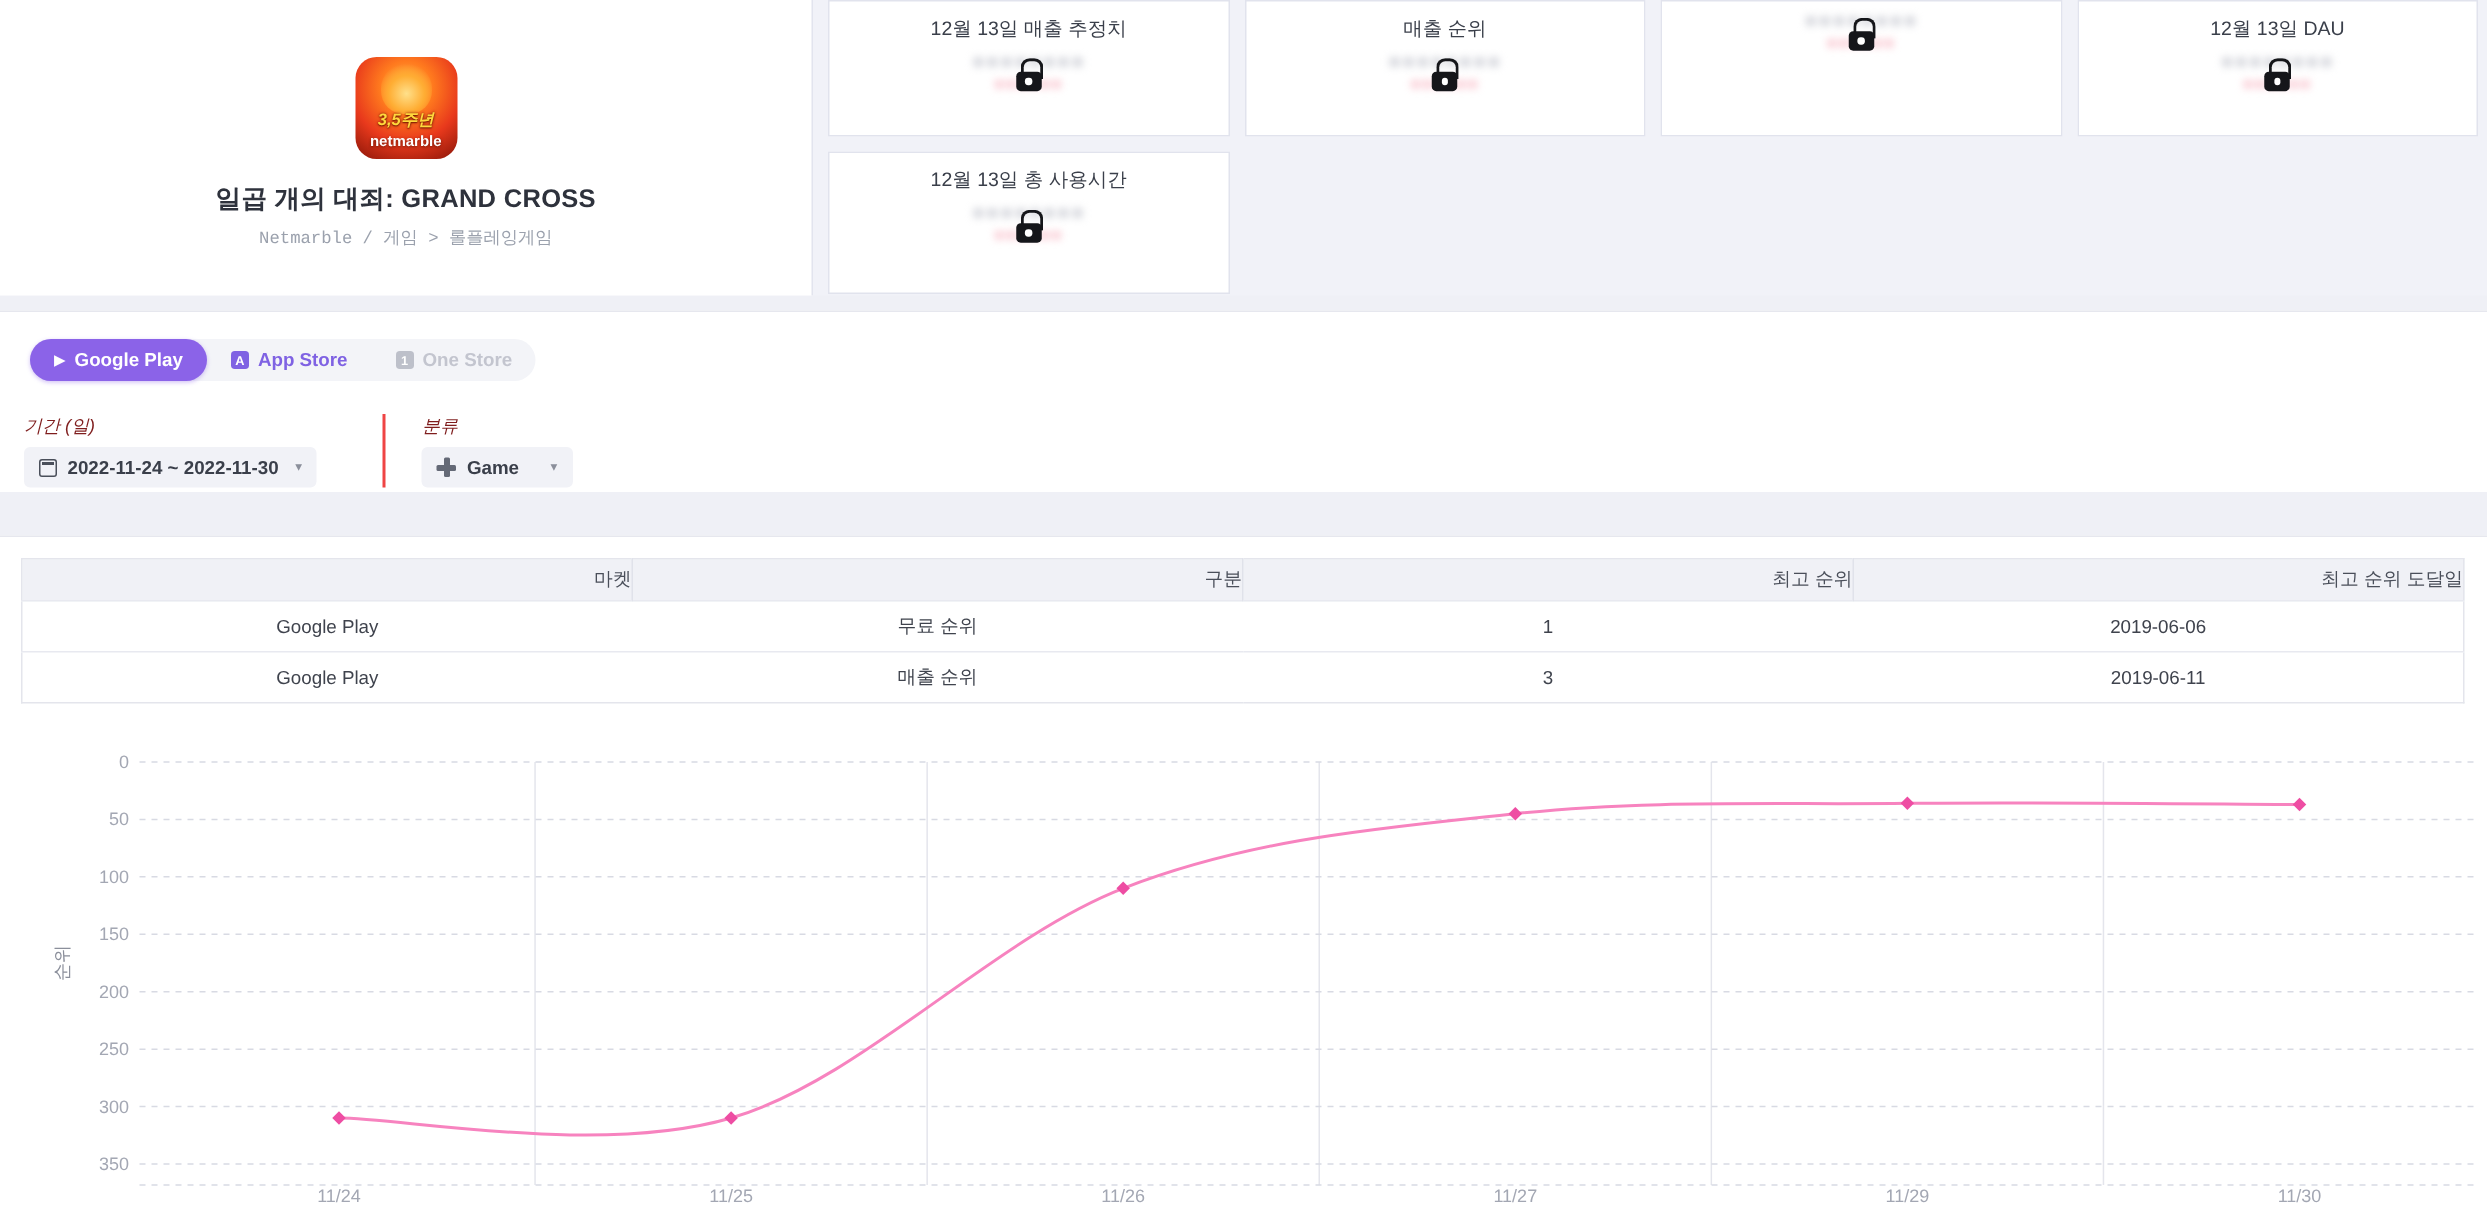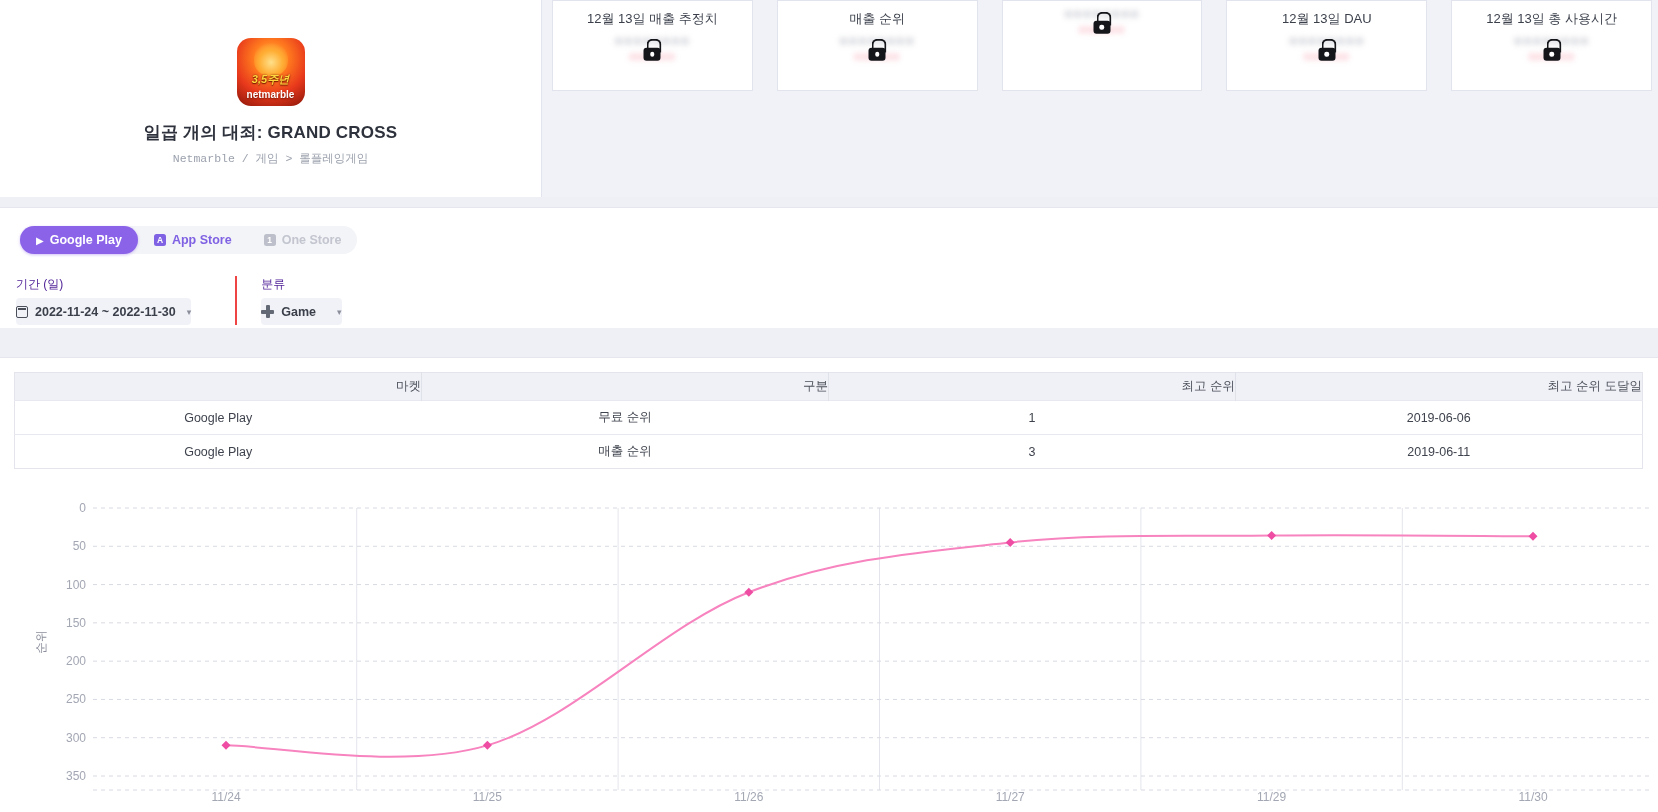--- a/index.html
+++ b/index.html
@@ -15,22 +15,22 @@
   .app-icon .flame { position:absolute; top:4px; left:50%; transform:translateX(-50%);
     width:34px; height:34px; border-radius:50% 50% 45% 45%;
     background:radial-gradient(circle at 50% 60%, #ffe08a 0%, #ffad33 45%, rgba(255,90,20,0) 75%); }
   .badge-anniv { position:absolute; left:0; right:0; top:34px; font-size:11px; font-weight:bold; font-style:italic;
     color:#ffd83d; text-shadow:0 1px 1px #7a1a00, 0 0 2px #7a1a00; }
   .badge-brand { position:absolute; left:0; right:0; bottom:6px; font-size:10px; font-weight:bold;
     color:#fff; text-shadow:0 1px 2px rgba(90,20,0,.8); }
   .app-title { margin-top:15px; font-size:17px; font-weight:bold; color:#2e323c; letter-spacing:.2px; }
   .app-breadcrumb { margin-top:7px; font-size:11.5px; color:#9ba1ad;font-family:Liberation Mono, monospace; }
 
-  .stat-grid { flex:1; display:grid; grid-template-columns:repeat(5,1fr); grid-template-rows:91px 95px;
-    gap:24px; padding:0 6px 0 10px; }
+  .stat-grid { flex:1; display:grid; grid-template-columns:repeat(4,1fr); grid-template-rows:91px 95px;
+    gap:10px; padding:0 6px 0 10px; }
   .stat-card { background:#fff; border:1px solid #e1e3ed; position:relative; }
   .sc-title { margin-top:9px; text-align:center; font-size:13px; color:#3a3f4a; font-weight:500; }
   .sc-mask { position:relative; margin-top:3px; text-align:center; }
   .sc-value { font-size:14px; line-height:18px; color:#c2c4cd; filter:blur(3px); letter-spacing:1px; }
   .sc-change { font-size:11px; line-height:15px; color:#f6a2b2; filter:blur(3px); letter-spacing:1px; }
   .lock { position:absolute; left:50%; top:50%; transform:translate(-50%,-42%); width:17px; height:22px; z-index:2; }
   .lock::before { content:""; position:absolute; top:0; left:3px; width:11px; height:12px;
     border:2.5px solid #15161a; border-bottom:none; border-radius:6px 6px 0 0; }
   .lock b { position:absolute; bottom:0; left:0; width:17px; height:13px; background:#15161a; border-radius:3px; }
   .lock i { position:absolute; bottom:4px; left:50%; transform:translateX(-50%); width:4.5px; height:4.5px;
@@ -51,23 +51,23 @@
   .tab.muted { color:#c3c5cf; font-weight:bold; }
   .play-icon { font-size:10px; }
   .sq-icon { width:12px; height:12px; border-radius:2.5px; color:#fff; font-size:8.5px; font-weight:bold;
     display:flex; align-items:center; justify-content:center; }
   .sq-icon.purple-bg { background:#7f62e3; }
   .sq-icon.gray-bg { background:#bdc0ca; }
 
   .filters { display:flex; margin-top:22px; }
   .filter-group { padding-right:24px; }
   .filter-group + .filter-group { border-left:2px solid #ef4444; padding-left:24px;margin-left:20px; }
-  .filter-label { font-size:12px; color:#4c1d95; }
+  .filter-label { font-size:12px; color:#7f1d1d;font-style:italic; }
   .dropdown { margin-top:5px; height:27px; background:#f1f2f7; border-radius:4px;
-    display:inline-flex; align-items:center; gap:7px; padding:0 0; cursor:pointer;
+    display:inline-flex; align-items:center; gap:7px; padding:0 10px; cursor:pointer;
     font-size:12.5px; font-weight:bold; color:#3a3f4a; }
   .caret { font-size:9px; color:#8b8f9b; margin-left:4px; }
   .cal-icon { width:12px; height:12px; border:1.6px solid #4a4f5a; border-radius:2px; position:relative; display:inline-block; }
   .cal-icon::before { content:""; position:absolute; top:1.2px; left:1.2px; right:1.2px; height:2px; background:#4a4f5a; }
   .pad-icon { position:relative; width:13px; height:13px; display:inline-block; }
   .pad-icon::before { content:""; position:absolute; left:4.5px; top:0; width:4px; height:13px; background:#646976; border-radius:1px; }
   .pad-icon::after  { content:""; position:absolute; top:4.5px; left:0; width:13px; height:4px; background:#646976; border-radius:1px; }
 
   
   .section-main { height:455px; background:#fff; border-top:1px solid #e6e7ee; }

